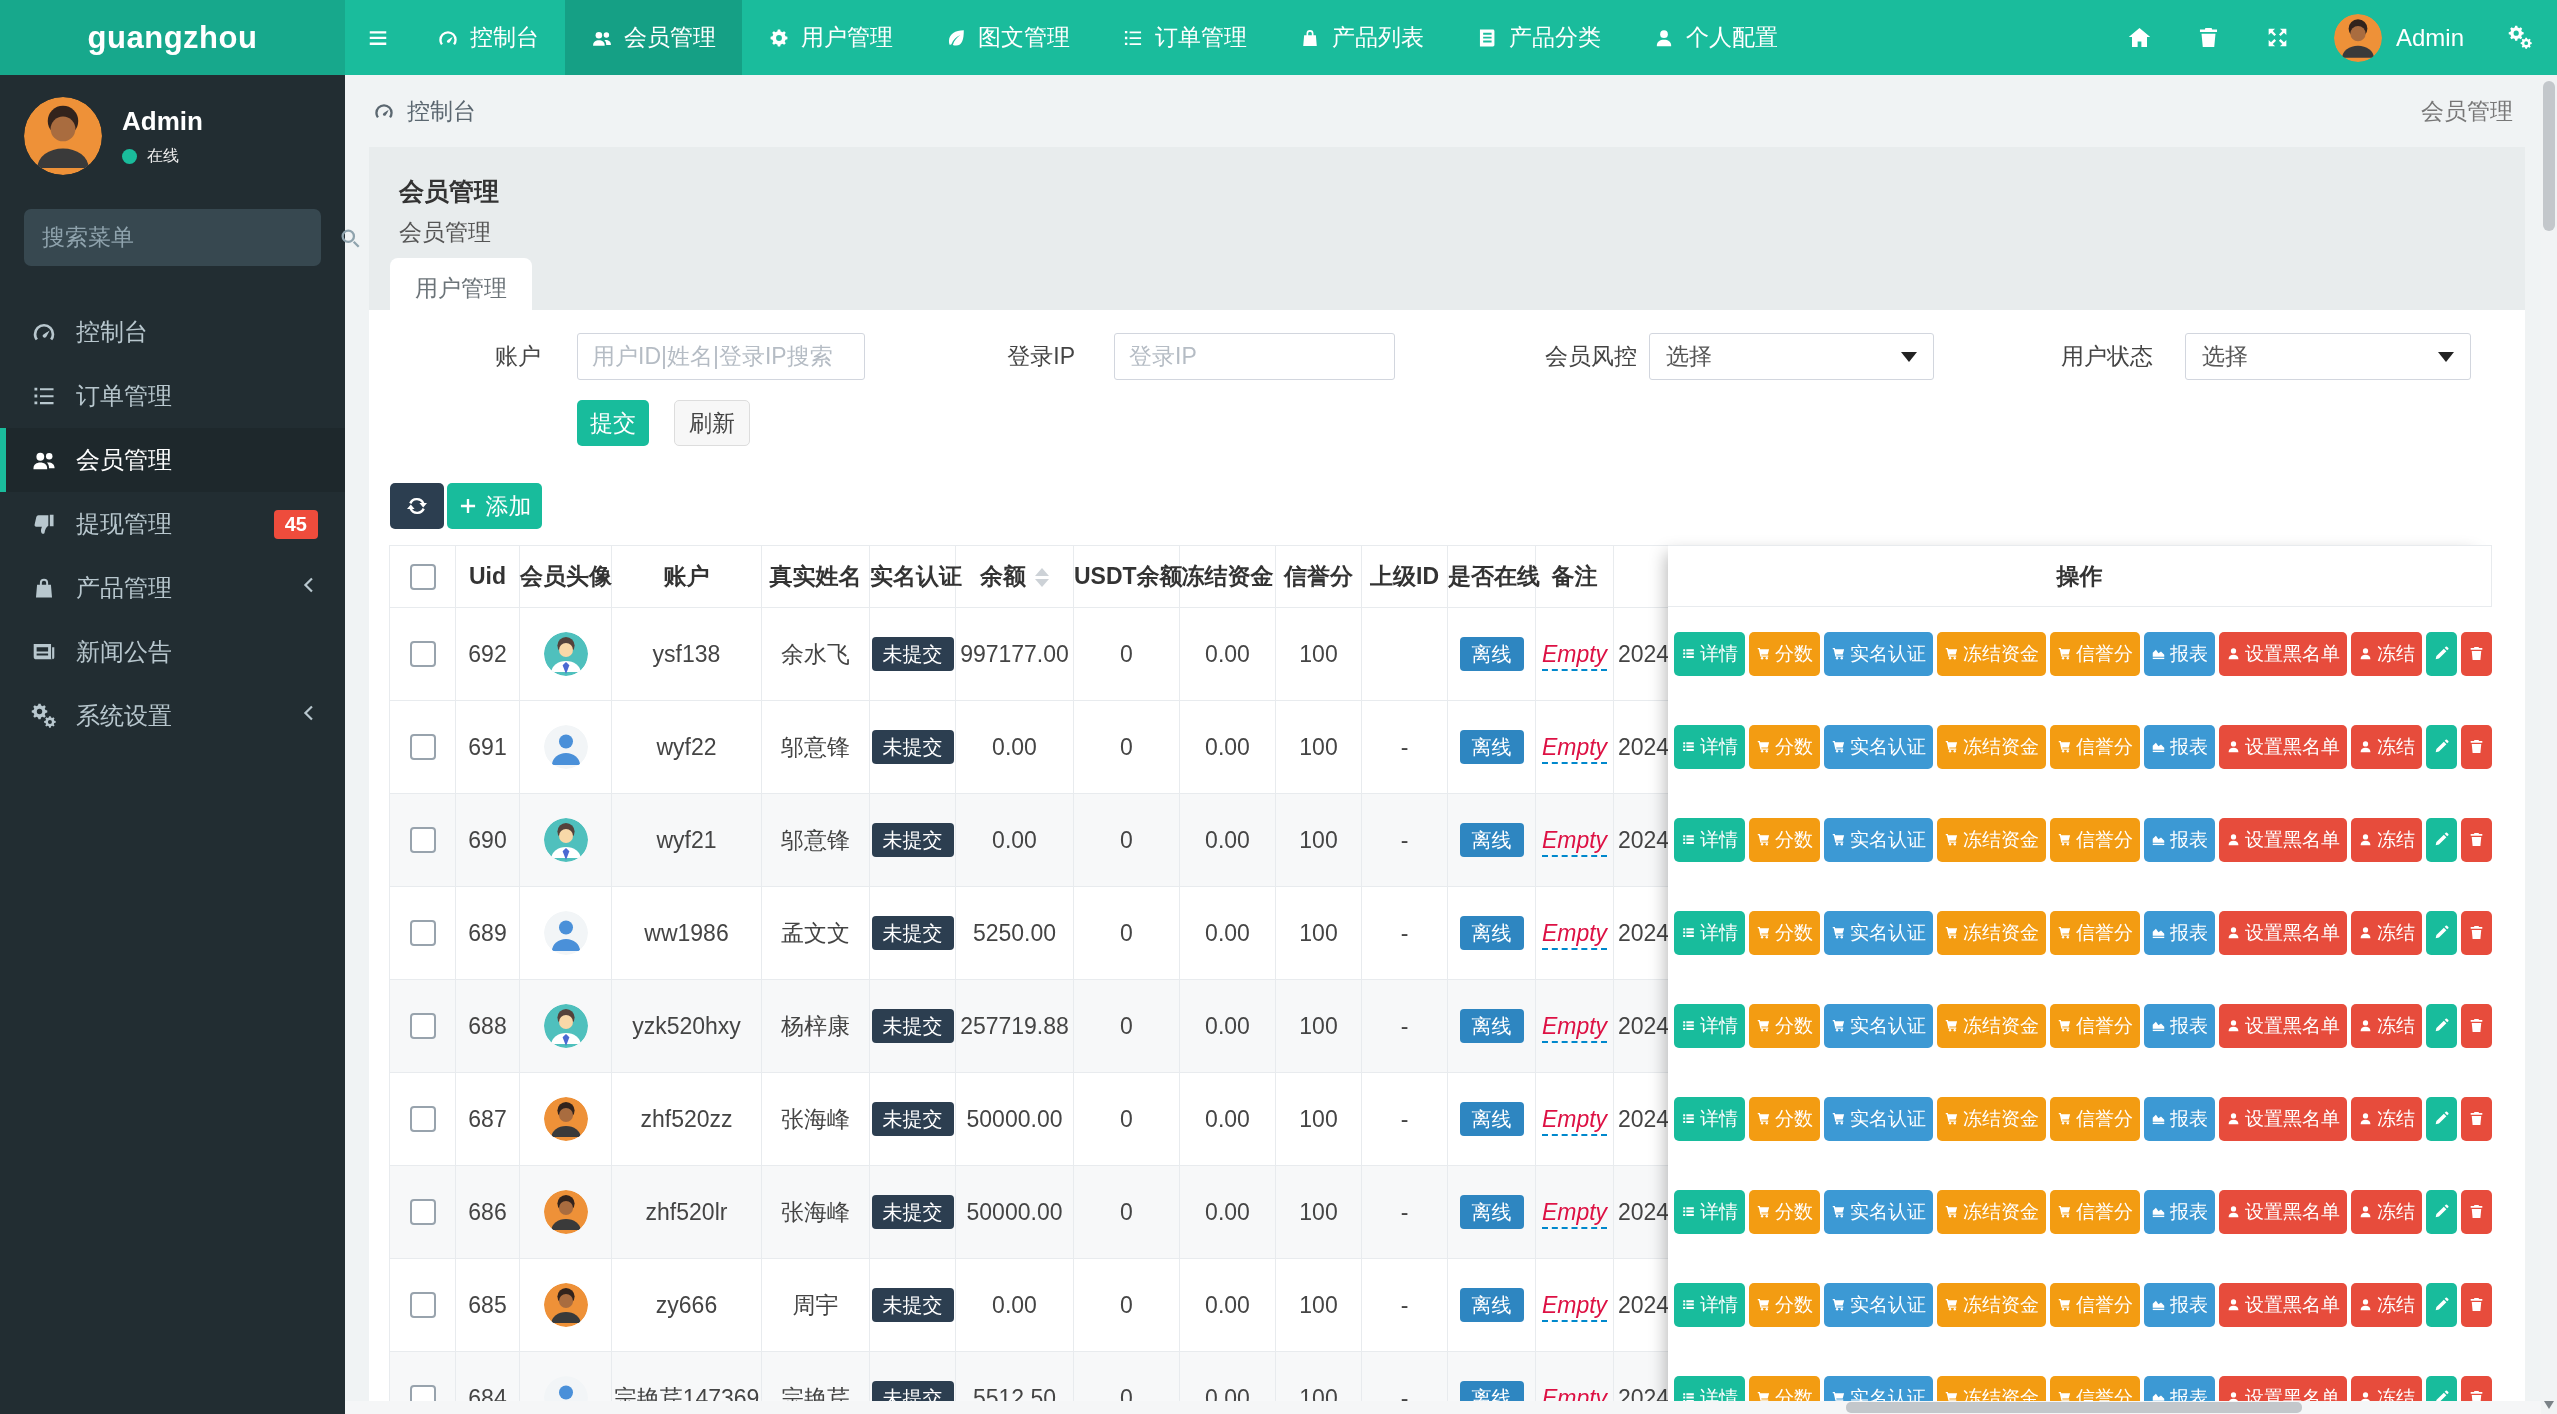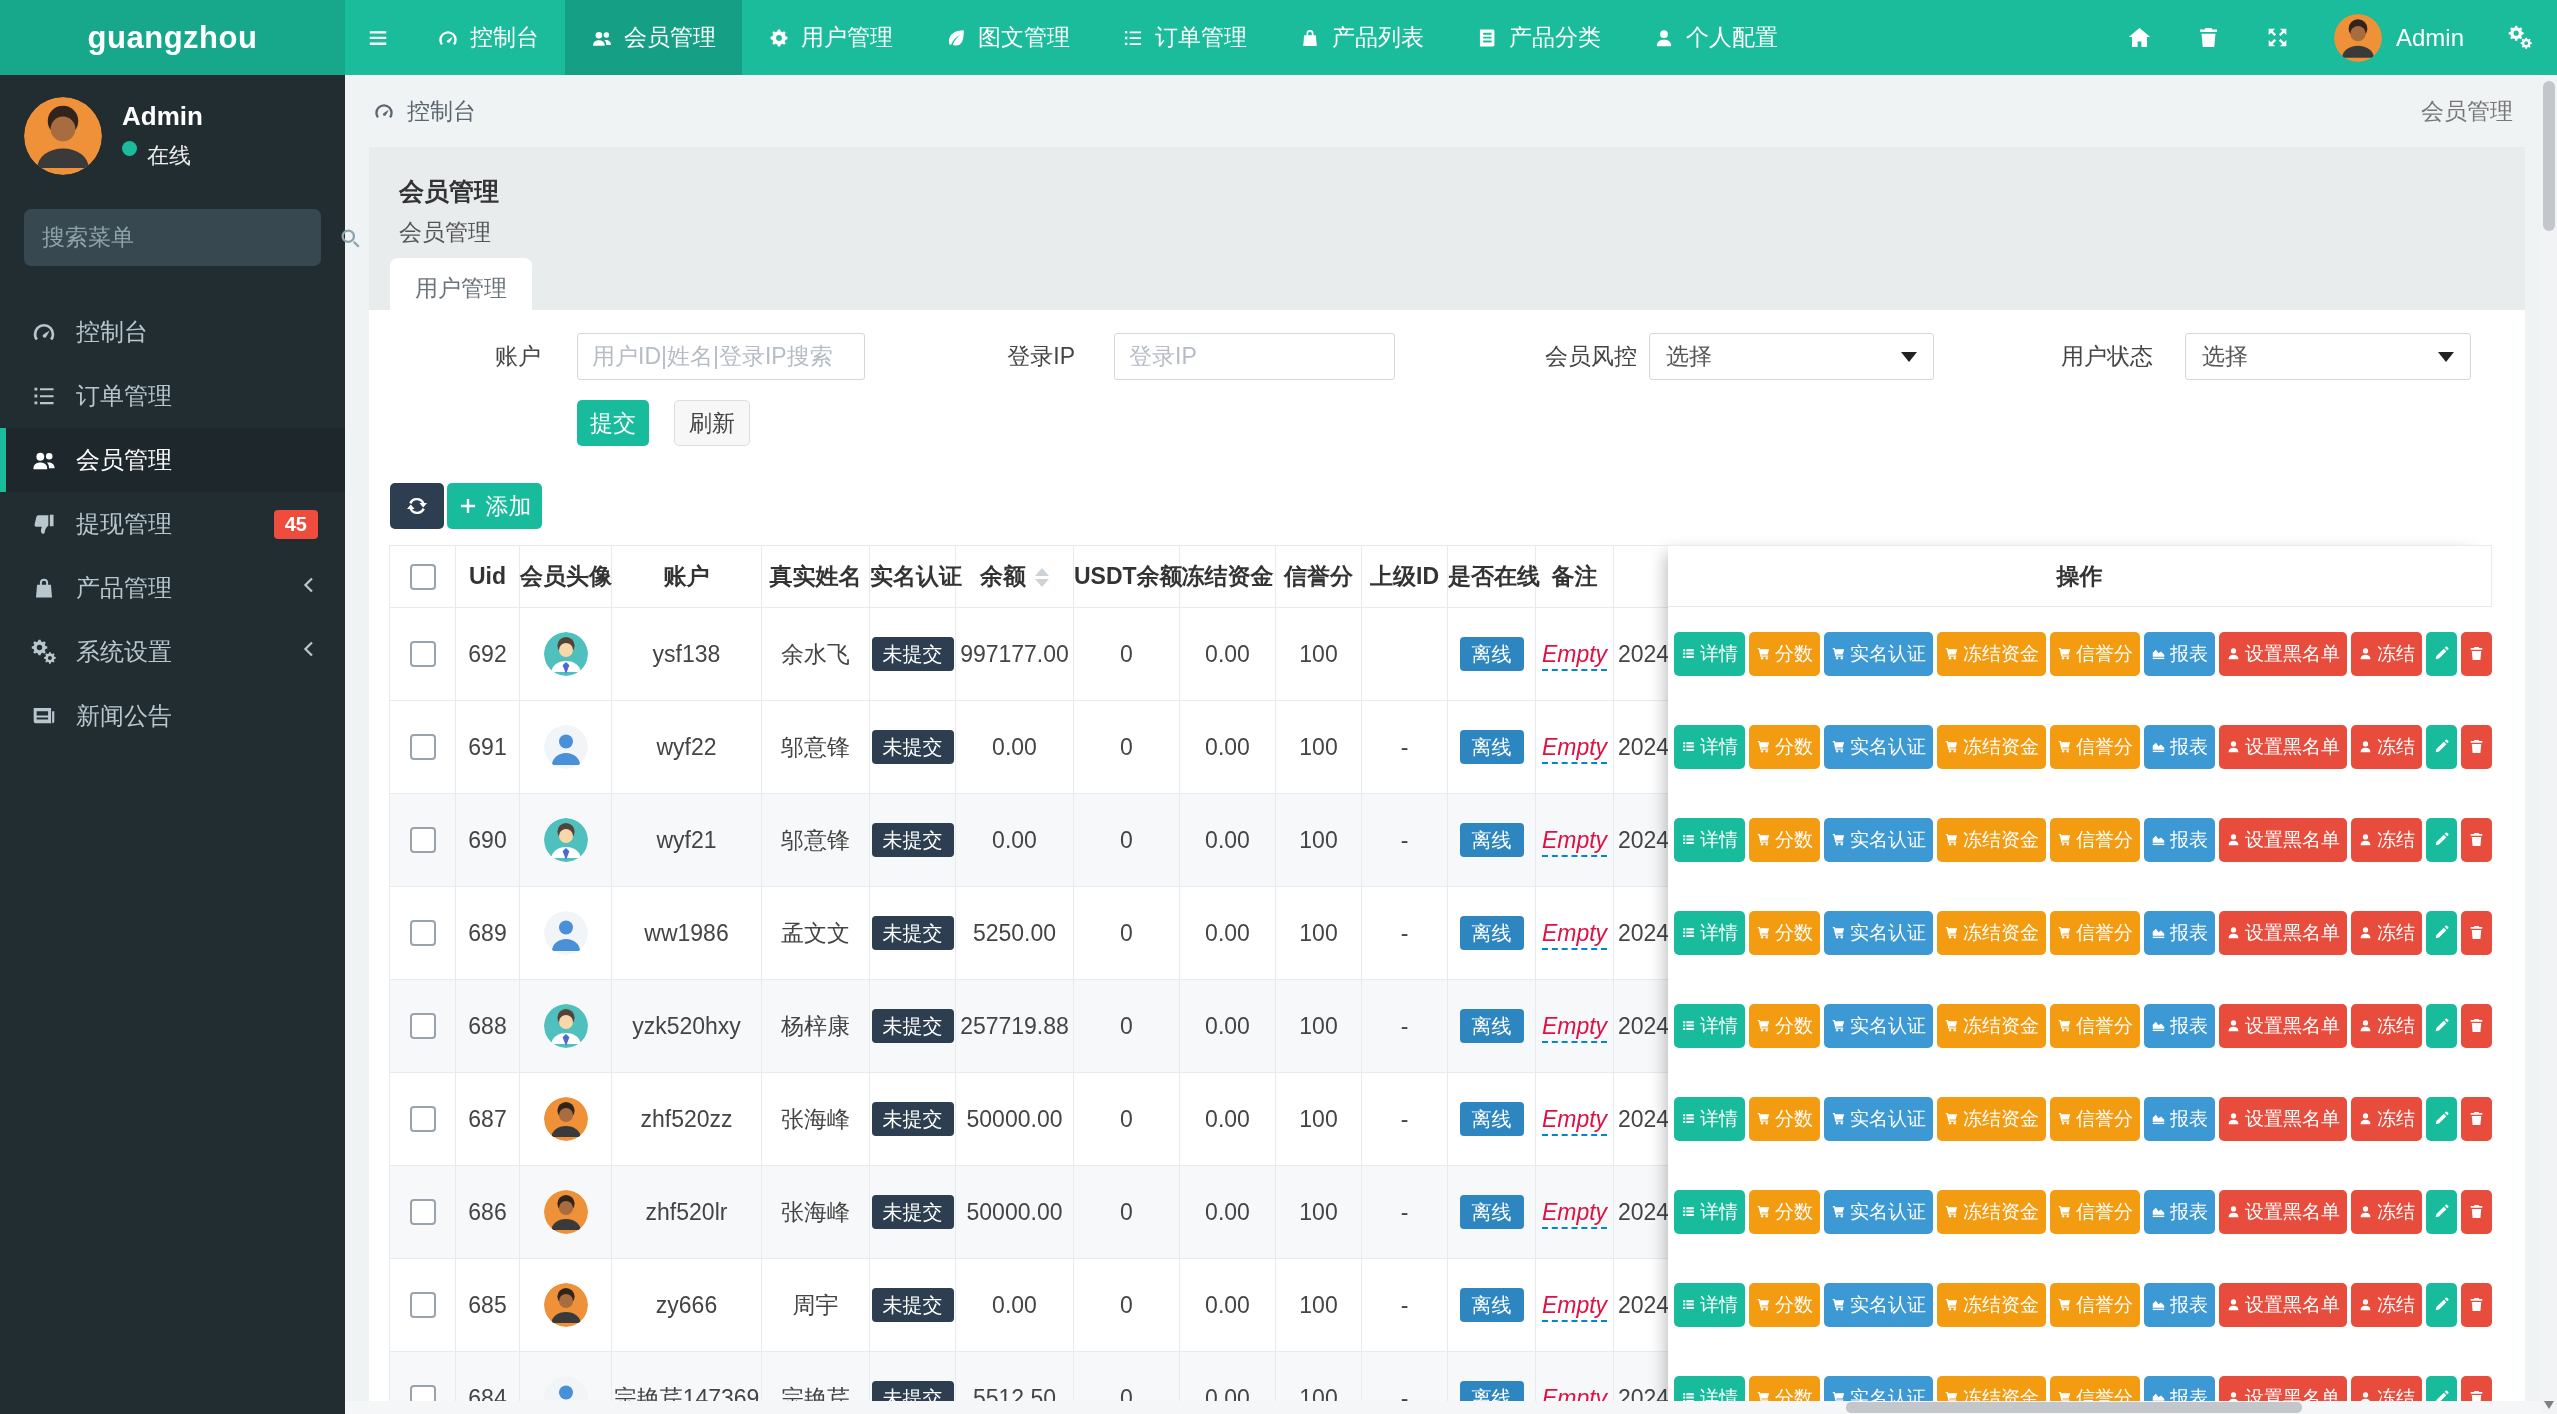--- a/index.html
+++ b/index.html
@@ -17,21 +17,21 @@
   .top-right { margin-left:auto; display:flex; align-items:center; gap:44px; padding-right:24px; color:#fff; }
   .top-right .ic { width:25px; height:25px; }
   .top-user { display:flex; align-items:center; gap:14px; font-size:24px; }
   .avatar-sm { width:48px; height:48px; border-radius:50%; overflow:hidden; flex:none; }
 
   
   .sidebar { position:absolute; left:0; top:75px; width:345px; bottom:0; background:#222d32; z-index:20; }
   .user-panel { display:flex; align-items:center; gap:20px; padding:22px 24px 10px 24px; }
   .avatar-lg { width:78px; height:78px; border-radius:50%; overflow:hidden; flex:none; }
   .u-name { color:#fff; font-weight:bold; font-size:26px; }
-  .u-status { display:flex; align-items:flex-start; gap:10px; color:#ececec; font-size:22px; margin-top:9px; }
+  .u-status { display:flex; align-items:center; gap:10px; color:#ececec; font-size:16px; margin-top:9px; }
   .dot { width:15px; height:15px; border-radius:50%; background:#1abc9c; }
   .side-search { margin:24px 24px 0 24px; height:57px; background:#374850; border-radius:7px; display:flex; align-items:center; padding:0 18px; }
   .side-search input { flex:1; background:transparent; border:none; outline:none; color:#ccc; font-size:23px; font-family:inherit; }
   .side-search input::placeholder { color:#8fa3ad; }
   .side-search .ic { color:#8fa3ad; }
   .smenu { margin-top:34px; }
   .smenu-item { height:64px; display:flex; align-items:center; gap:19px; padding-left:31px; color:#b8c7ce; font-size:24px; cursor:pointer; }
   .smenu-item .ic { width:26px; height:26px; }
   .smenu-item.active { background:#1e282c; color:#fff; border-left:6px solid #1abc9c; padding-left:25px; }
   .sbadge { margin-left:auto; margin-right:27px; color:#fff; font-size:20px; font-weight:bold; padding:3px 11px; border-radius:4px; }
@@ -332,32 +332,32 @@
         <svg class="ic" viewBox="0 0 24 24" style="height: 26px; width: 26px;">
           <use href="#i-bag"></use>
         </svg>
         <span>产品管理</span>
         <div class="schev"><svg class="ic" viewBox="0 0 24 24" style="height: 22px; width: 22px;">
             <use href="#i-angleleft"></use>
           </svg></div>
       </div>
       <div class="smenu-item">
         <svg class="ic" viewBox="0 0 24 24" style="height: 26px; width: 26px;">
+          <use href="#i-news"></use>
+        </svg>
+        <span>新闻公告</span>
+      </div>
+      <div class="smenu-item">
+        <svg class="ic" viewBox="0 0 24 24" style="height: 26px; width: 26px;">
           <use href="#i-cogs"></use>
         </svg>
         <span>系统设置</span>
         <div class="schev"><svg class="ic" viewBox="0 0 24 24" style="height: 22px; width: 22px;">
             <use href="#i-angleleft"></use>
           </svg></div>
-      </div>
-      <div class="smenu-item">
-        <svg class="ic" viewBox="0 0 24 24" style="height: 26px; width: 26px;">
-          <use href="#i-news"></use>
-        </svg>
-        <span>新闻公告</span>
       </div>
     </div>
 </div>
 
 <div class="main">
   <div class="crumbbar">
     <svg class="ic" style="color:#5b6770">
         <use href="#i-gauge"></use>
       </svg>
     <span>控制台</span>

